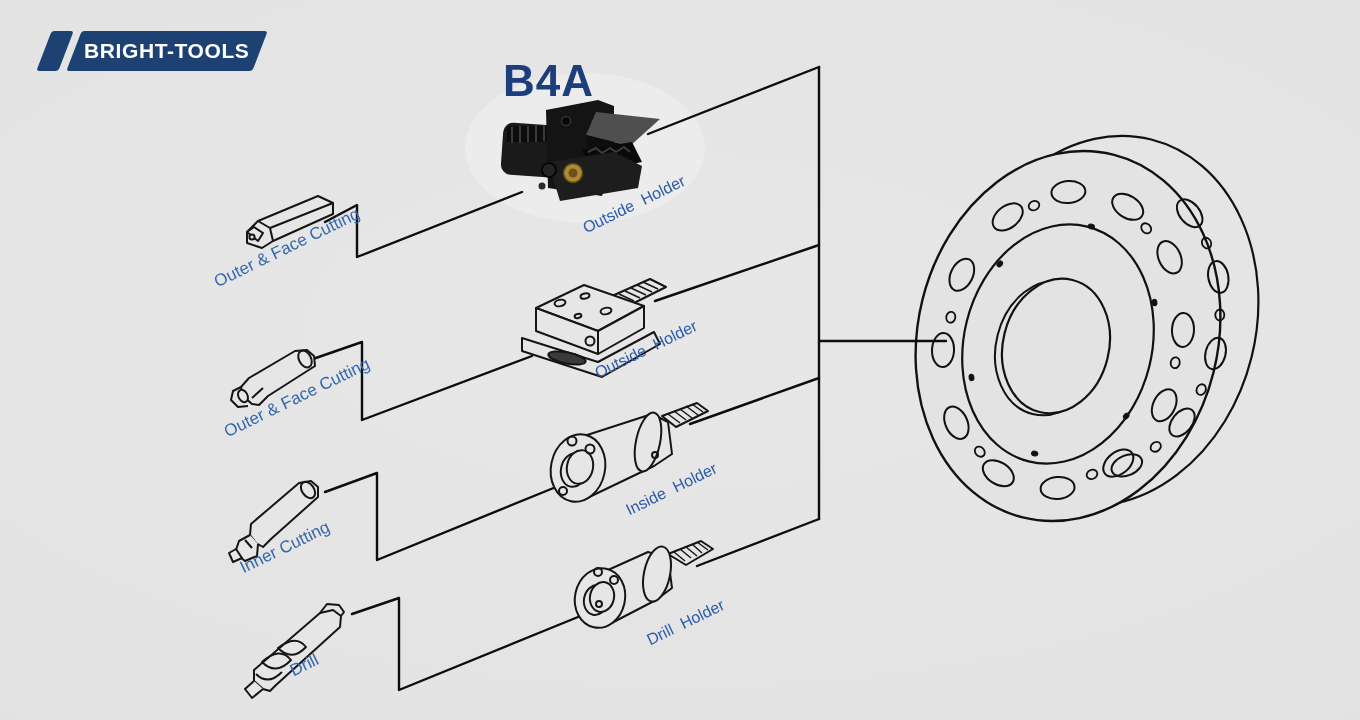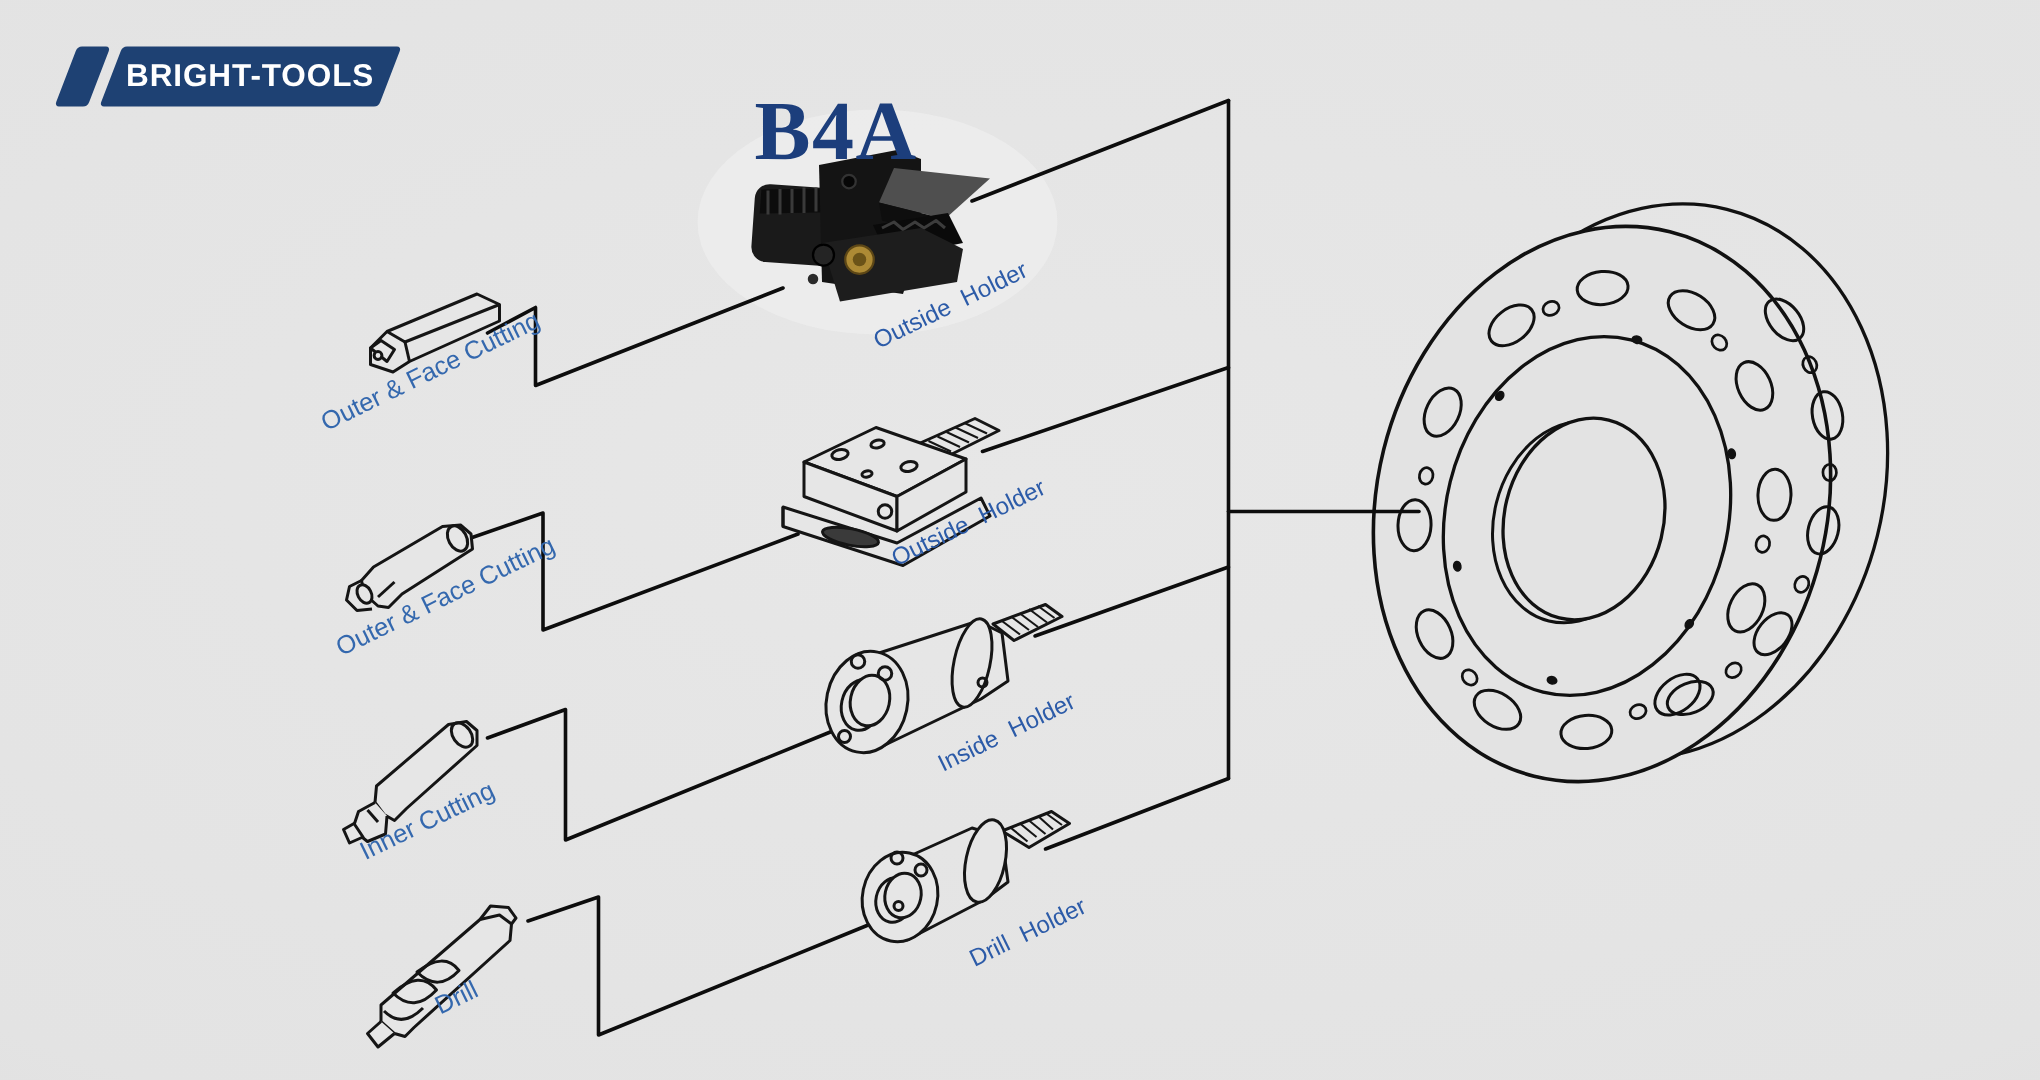--- a/index.html
+++ b/index.html
@@ -11,21 +11,21 @@
   }
   .stage{position:absolute;left:0;top:0;width:1360px;height:720px;}
   svg.art{position:absolute;left:0;top:0;}
   
   .logo{position:absolute;left:44px;top:31px;height:40px;}
   .logo-slash{position:absolute;left:0;top:0;width:22px;height:40px;background:#1e4173;transform:skewX(-21deg);border-radius:3px;}
   .logo-plate{position:absolute;left:30px;top:0;width:186px;height:40px;background:#1e4173;transform:skewX(-21deg);border-radius:3px;
     display:flex;align-items:center;justify-content:center;}
   .logo-plate span{transform:skewX(21deg);color:#fff;font-weight:bold;font-size:21px;letter-spacing:.6px;white-space:nowrap;}
   
-  .model-title{position:absolute;left:503px;top:56px;font-size:56px;font-weight:bold;color:#1c3e7c;letter-spacing:1px;font-family:Liberation Serif, serif;}
+  .model-title{position:absolute;left:503px;top:56px;font-size:44px;font-weight:bold;color:#1c3e7c;letter-spacing:1px;}
   
   .lbl{position:absolute;white-space:nowrap;transform-origin:0 0;transform:rotate(-26deg);}
   .lbl.tool{color:#3468ae;font-size:17px;}
   .lbl.holder{color:#2c5ba8;font-size:16px;word-spacing:5px;}
   .t1{left:211px;top:274px;}
   .t2{left:221px;top:424px;}
   .t3{left:237px;top:560px;}
   .t4{left:287px;top:663px;}
   .h1{left:580px;top:221px;}
   .h2{left:592px;top:366px;}

